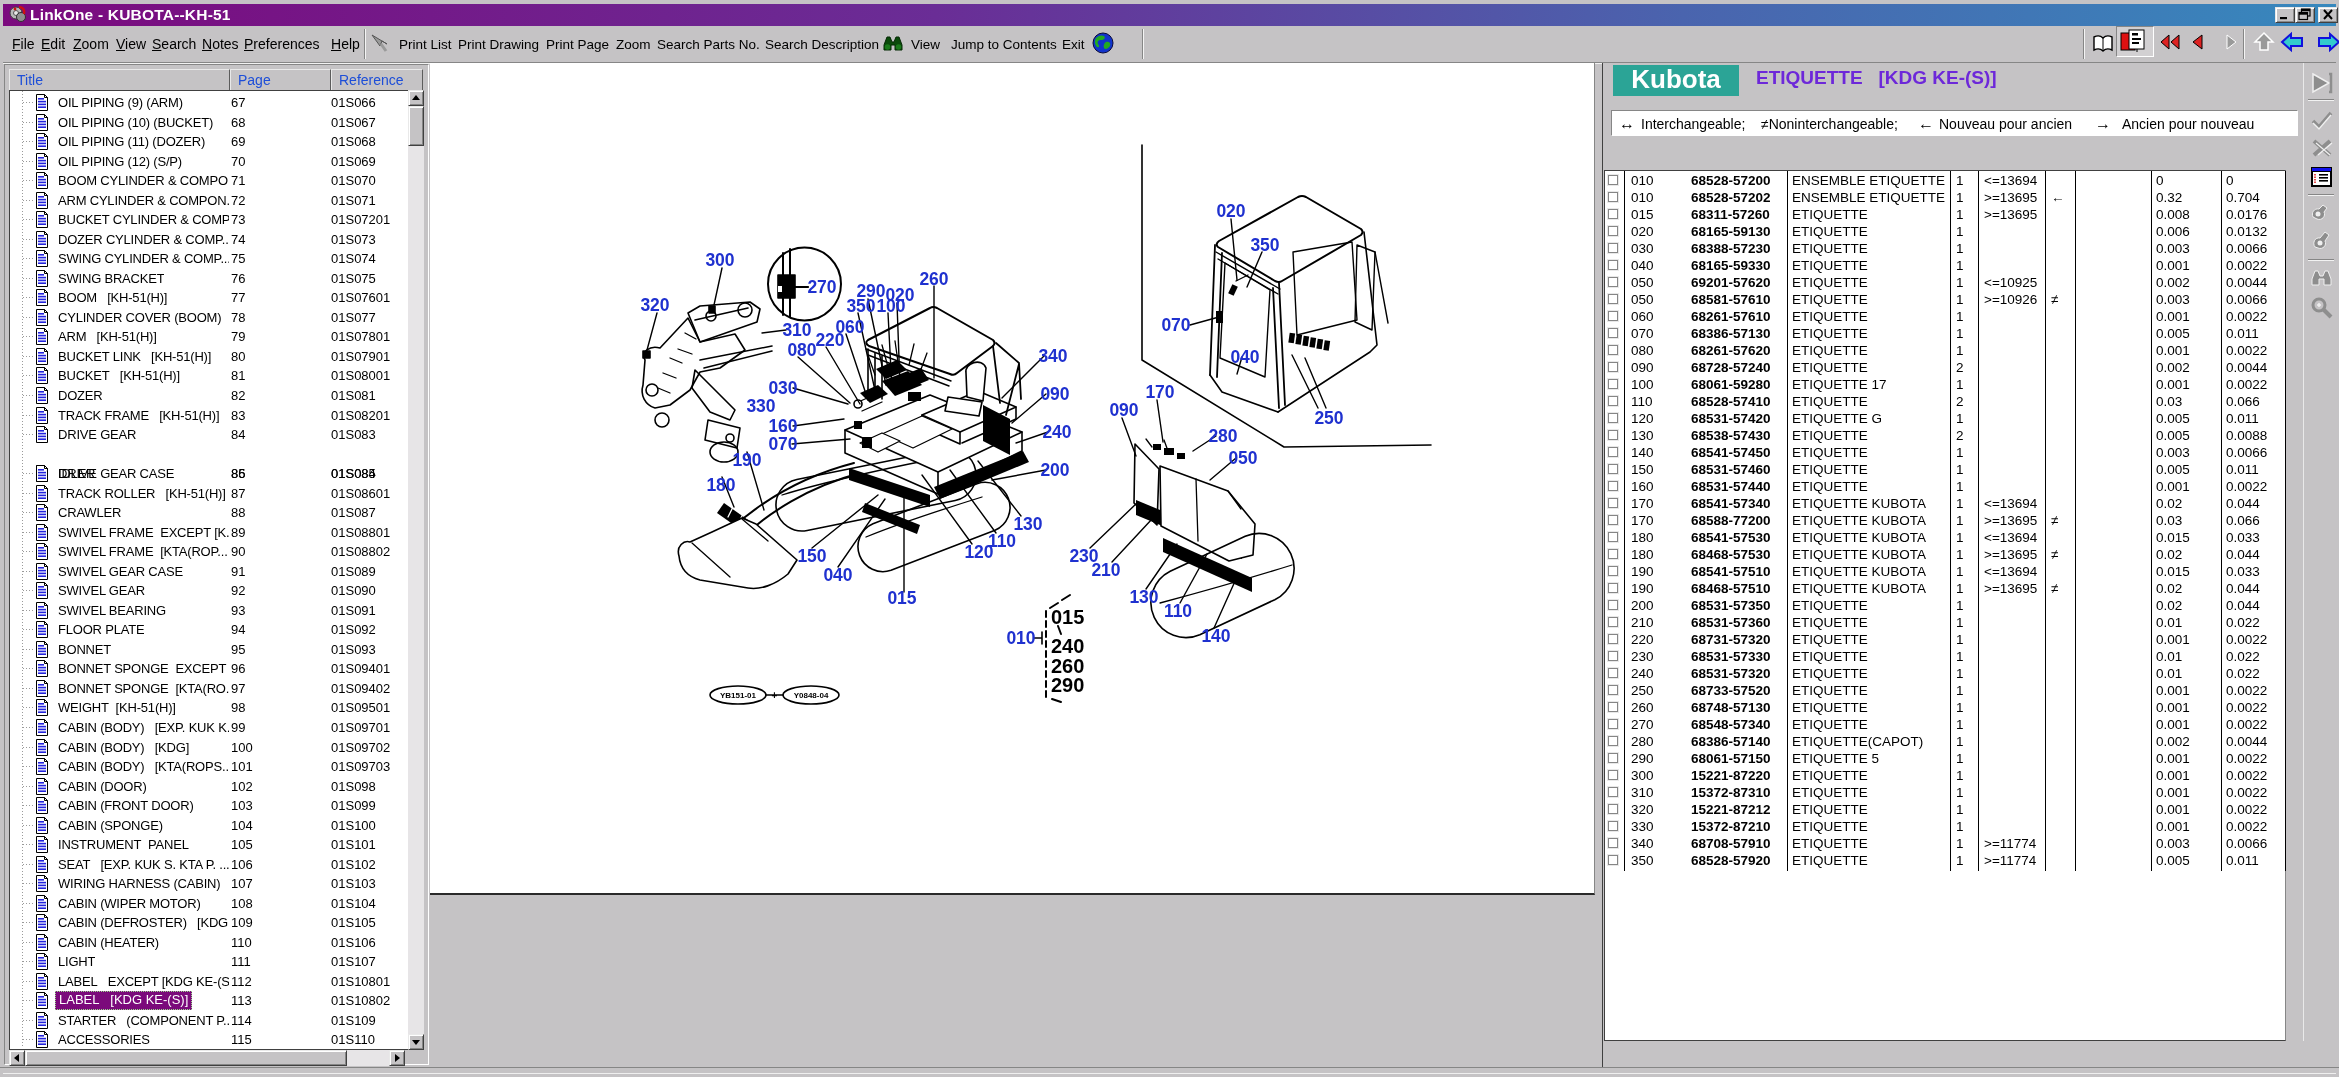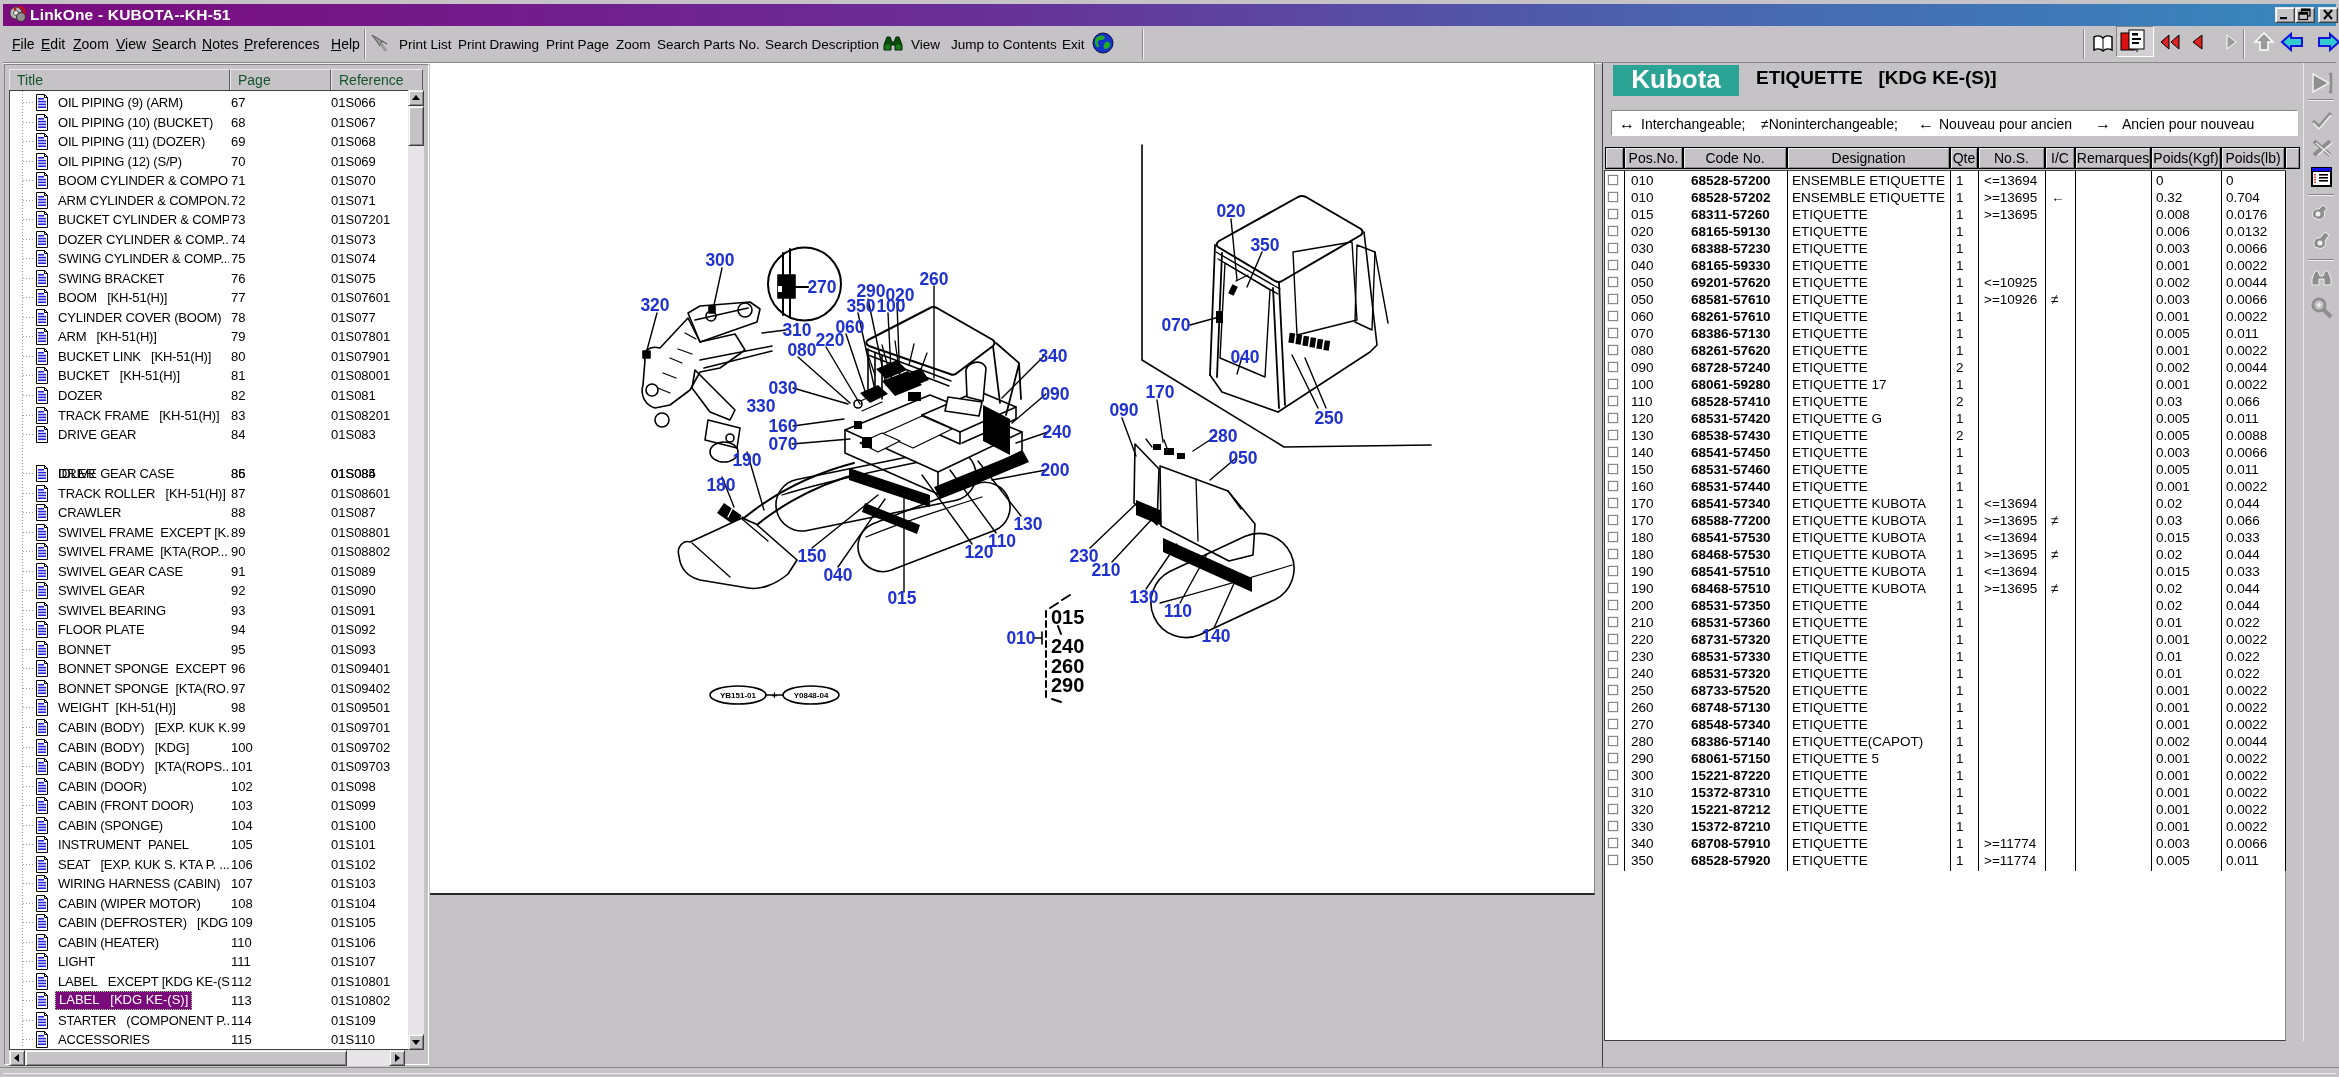--- a/index.html
+++ b/index.html
@@ -10,40 +10,40 @@
 .wbtn{position:absolute;top:3px;width:20px;height:16px;background:#c5c3c5;border:1px solid;border-color:#e8e8e8 #404040 #404040 #e8e8e8;box-shadow:inset 1px 1px 0 #fff, inset -1px -1px 0 #8a8a8a;font-size:10px;text-align:center;line-height:13px;font-weight:bold}
 
 #mbar{left:3px;top:26px;width:2333px;height:36px;background:#c5c3c5}
 .mi{position:absolute;top:10px;font-size:14px;color:#000}
 .vsep{position:absolute;top:3px;width:2px;height:30px;border-left:1px solid #868686;border-right:1px solid #f4f4f4}
 .u{text-decoration:underline}
 .tb{font-size:13.5px}
 
 #lpanel{left:4px;top:64px;width:425px;height:1001px;background:#c5c3c5;border:1px solid;border-color:#868686 #fff #fff #868686}
 #lhead{position:absolute;left:4px;top:4px;width:414px;height:21px;background:#c5c3c5}
-.lhc{position:absolute;top:0;height:33px;background:#c5c3c5;border:1px solid;border-color:#e9e9e9 #5c5c5c #5c5c5c #e9e9e9;font-size:14px;padding:2px 0 0 7px;color:#14532d}
+.lhc{position:absolute;top:0;height:33px;background:#c5c3c5;border:1px solid;border-color:#e9e9e9 #5c5c5c #5c5c5c #e9e9e9;font-size:14px;padding:2px 0 0 7px;color:#1d4ed8}
 #llist{position:absolute;left:4px;top:25px;width:399px;height:960px;background:#fff;border:1px solid #404040;border-right:none;overflow:hidden}
 .trow{position:absolute;left:0;width:100%;height:19.5px;font-size:13px;white-space:nowrap}
 .trow .dic{position:absolute;left:25px;top:1px}
 .trow .tt{position:absolute;left:48px;top:2px;max-width:171px;overflow:hidden;letter-spacing:-0.2px}
 .trow .tsel{position:absolute;left:45px;top:0px;background:#7b0a7b;color:#fff;padding:0 3px 2px 3px;border:1px dotted #9ae08c}
 .trow .tp{position:absolute;left:221px;top:2px}
 .trow .trf{position:absolute;left:321px;top:2px}
 .vdot{position:absolute;left:12px;top:0;width:1px;height:956px;background-image:repeating-linear-gradient(180deg,#9a9a9a 0 1px,#fff 1px 3px)}
 .hdot{position:absolute;left:13px;top:9px;width:11px;height:1px;background-image:repeating-linear-gradient(90deg,#9a9a9a 0 1px,#fff 1px 3px)}
 
 .sbtn{position:absolute;background:#c5c3c5;border:1px solid;border-color:#e9e9e9 #404040 #404040 #e9e9e9;box-shadow:inset 1px 1px 0 #fff, inset -1px -1px 0 #868686}
 #vscr{position:absolute;left:403px;top:25px;width:16px;height:960px;background:#e7e5e7}
 #hscr{position:absolute;left:4px;top:985px;width:396px;height:16px;background:#e7e5e7}
 
 #dpanel{left:430px;top:63px;width:1165px;height:832px;background:#fff;border-bottom:2px solid #2a2a2a;border-right:1px solid #868686}
 
 #rpanel{left:1602px;top:63px;width:737px;height:1014px;background:#c5c3c5;border-left:1px solid #404040}
 #klogo{position:absolute;left:10px;top:2px;width:126px;height:31px;background:#2ba496;color:#fff;text-align:center;font-weight:bold;font-size:26px;line-height:29px;letter-spacing:0px}
-#rtitle{position:absolute;left:153px;top:4px;font-size:19px;font-weight:bold;color:#000000}
+#rtitle{position:absolute;left:153px;top:4px;font-size:19px;font-weight:bold;color:#6d28d9}
 #legend{position:absolute;left:8px;top:47px;width:687px;height:26px;background:#fff;border:1px solid;border-color:#868686 #fff #fff #868686;font-size:14px;color:#000}
 #phead{position:absolute;left:0px;top:84px;width:700px;height:24px}
 .hc{position:absolute;top:0;height:22px;background:#c5c3c5;border:1px solid #000;box-shadow:inset 1px 1px 0 #efefef, inset -1px -1px 0 #8a8a8a;font-size:14px;text-align:center;padding-top:2px;color:#000}
 #ptbl{position:absolute;left:1px;top:107px;width:682px;height:871px;background:#fff;border:1px solid #404040;border-right:1px solid #868686}
 .gl{position:absolute;top:0;width:1px;height:700px;background:#000}
 .prow{position:absolute;left:0;width:100%;height:17px;font-size:13.5px;white-space:nowrap;color:#000}
 .prow .cb{position:absolute;left:3px;top:3px;width:10px;height:10px;border:1px solid #868686;background:#fff;box-shadow:0 0 0 1px #e8e8e8}
 .prow div{position:absolute;top:1px}
 .c1{left:26px}.c2{left:86px;font-weight:bold}.c3{left:187px}.c4{left:351px}.c5{left:379px}.c6{left:446px}.c7{left:551px}.c8{left:621px}
 #rstatus{position:absolute;left:0;top:979px;width:737px;height:32px;background:#c5c3c5;border-top:1px solid #fff;font-size:13.5px}
@@ -1064,33 +1064,20 @@
   <div id="rtitle">ETIQUETTE&nbsp;&nbsp; [KDG KE-(S)]</div>
   <div id="legend">
       <span style="position:absolute;left:7px;top:4px;font-size:16px">↔</span>
       <span style="position:absolute;left:29px;top:5px">Interchangeable;</span>
       <span style="position:absolute;left:149px;top:5px">≠Noninterchangeable;</span>
       <span style="position:absolute;left:306px;top:4px;font-size:16px">←</span>
       <span style="position:absolute;left:327px;top:5px">Nouveau pour ancien</span>
       <span style="position:absolute;left:483px;top:4px;font-size:16px">→</span>
       <span style="position:absolute;left:510px;top:5px">Ancien pour nouveau</span>
     </div>
-  <div id="phead">
-      <div class="hc" style="left:2px;width:19px"></div>
-      <div class="hc" style="left:21px;width:59px">Pos.No.</div>
-      <div class="hc" style="left:80px;width:104px">Code No.</div>
-      <div class="hc" style="left:184px;width:163px">Designation</div>
-      <div class="hc" style="left:347px;width:28px">Qte</div>
-      <div class="hc" style="left:375px;width:67px">No.S.</div>
-      <div class="hc" style="left:442px;width:30px">I/C</div>
-      <div class="hc" style="left:472px;width:76px">Remarques</div>
-      <div class="hc" style="left:548px;width:70px">Poids(Kgf)</div>
-      <div class="hc" style="left:618px;width:64px">Poids(lb)</div>
-      <div class="hc" style="left:682px;width:15px"></div>
-    </div>
   <div id="ptbl">
       <div class="gl" style="left:19px"></div>
       <div class="gl" style="left:182px"></div>
       <div class="gl" style="left:345px"></div>
       <div class="gl" style="left:373px"></div>
       <div class="gl" style="left:440px"></div>
       <div class="gl" style="left:470px"></div>
       <div class="gl" style="left:546px"></div>
       <div class="gl" style="left:616px"></div>
       <div class="gl" style="left:680px"></div>

